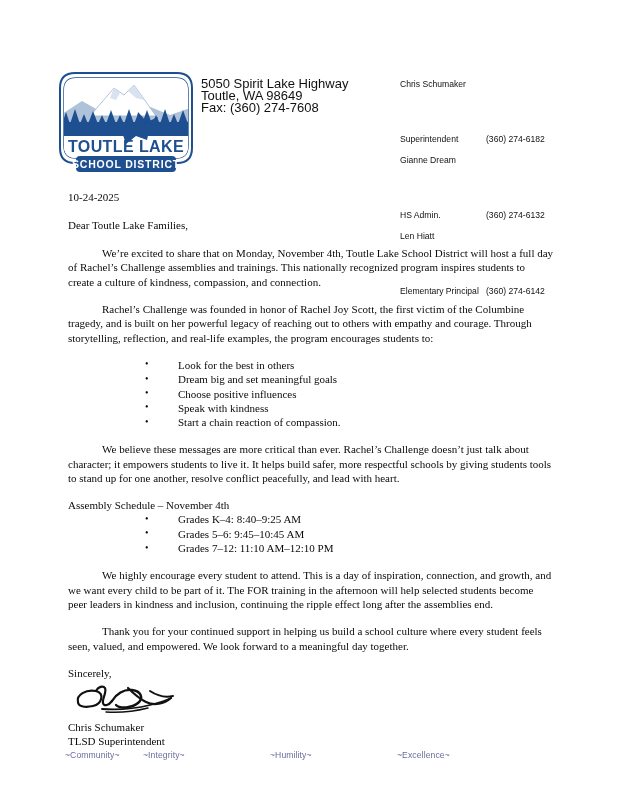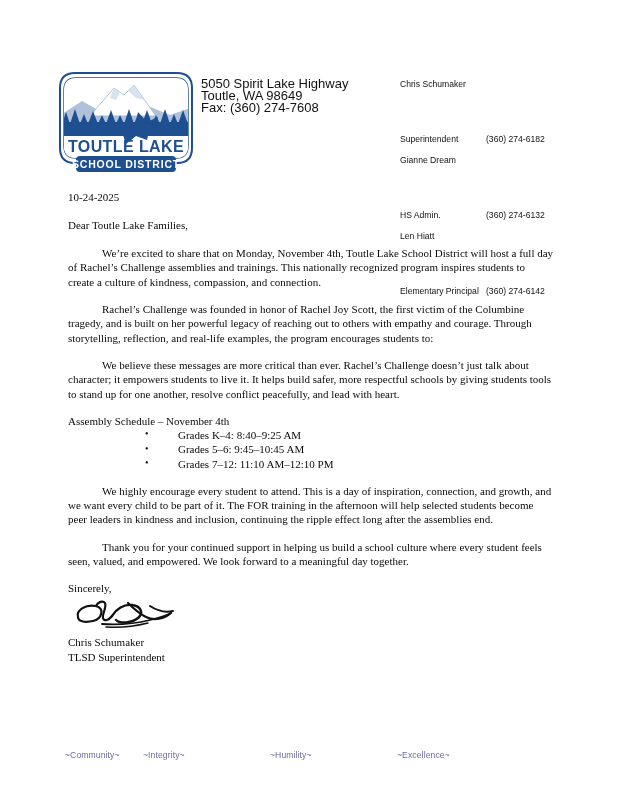--- a/index.html
+++ b/index.html
@@ -267,20 +267,27 @@
   <div class="letter">
 
     <div class="date-line">10-24-2025</div>
 
     <div class="salutation">Dear Toutle Lake Families,</div>
 
     <p class="para">We’re excited to share that on Monday, November 4th, Toutle Lake School District will host a full day of Rachel’s Challenge assemblies and trainings. This nationally recognized program inspires students to create a culture of kindness, compassion, and connection.</p>
 
     <p class="para">Rachel’s Challenge was founded in honor of Rachel Joy Scott, the first victim of the Columbine tragedy, and is built on her powerful legacy of reaching out to others with empathy and courage. Through storytelling, reflection, and real-life examples, the program encourages students to:</p>
 
+    <ul class="bullets">
+      <li>Look for the best in others</li>
+      <li>Dream big and set meaningful goals</li>
+      <li>Choose positive influences</li>
+      <li>Speak with kindness</li>
+      <li>Start a chain reaction of compassion.</li>
+    </ul>
 
     <p class="para">We believe these messages are more critical than ever. Rachel’s Challenge doesn’t just talk about character; it empowers students to live it. It helps build safer, more respectful schools by giving students tools to stand up for one another, resolve conflict peacefully, and lead with heart.</p>
 
     <div class="schedule-head">Assembly Schedule – November 4th</div>
 
     <ul class="schedule">
       <li>Grades K–4: 8:40–9:25 AM</li>
       <li>Grades 5–6: 9:45–10:45 AM</li>
       <li>Grades 7–12: 11:10 AM–12:10 PM</li>
     </ul>

